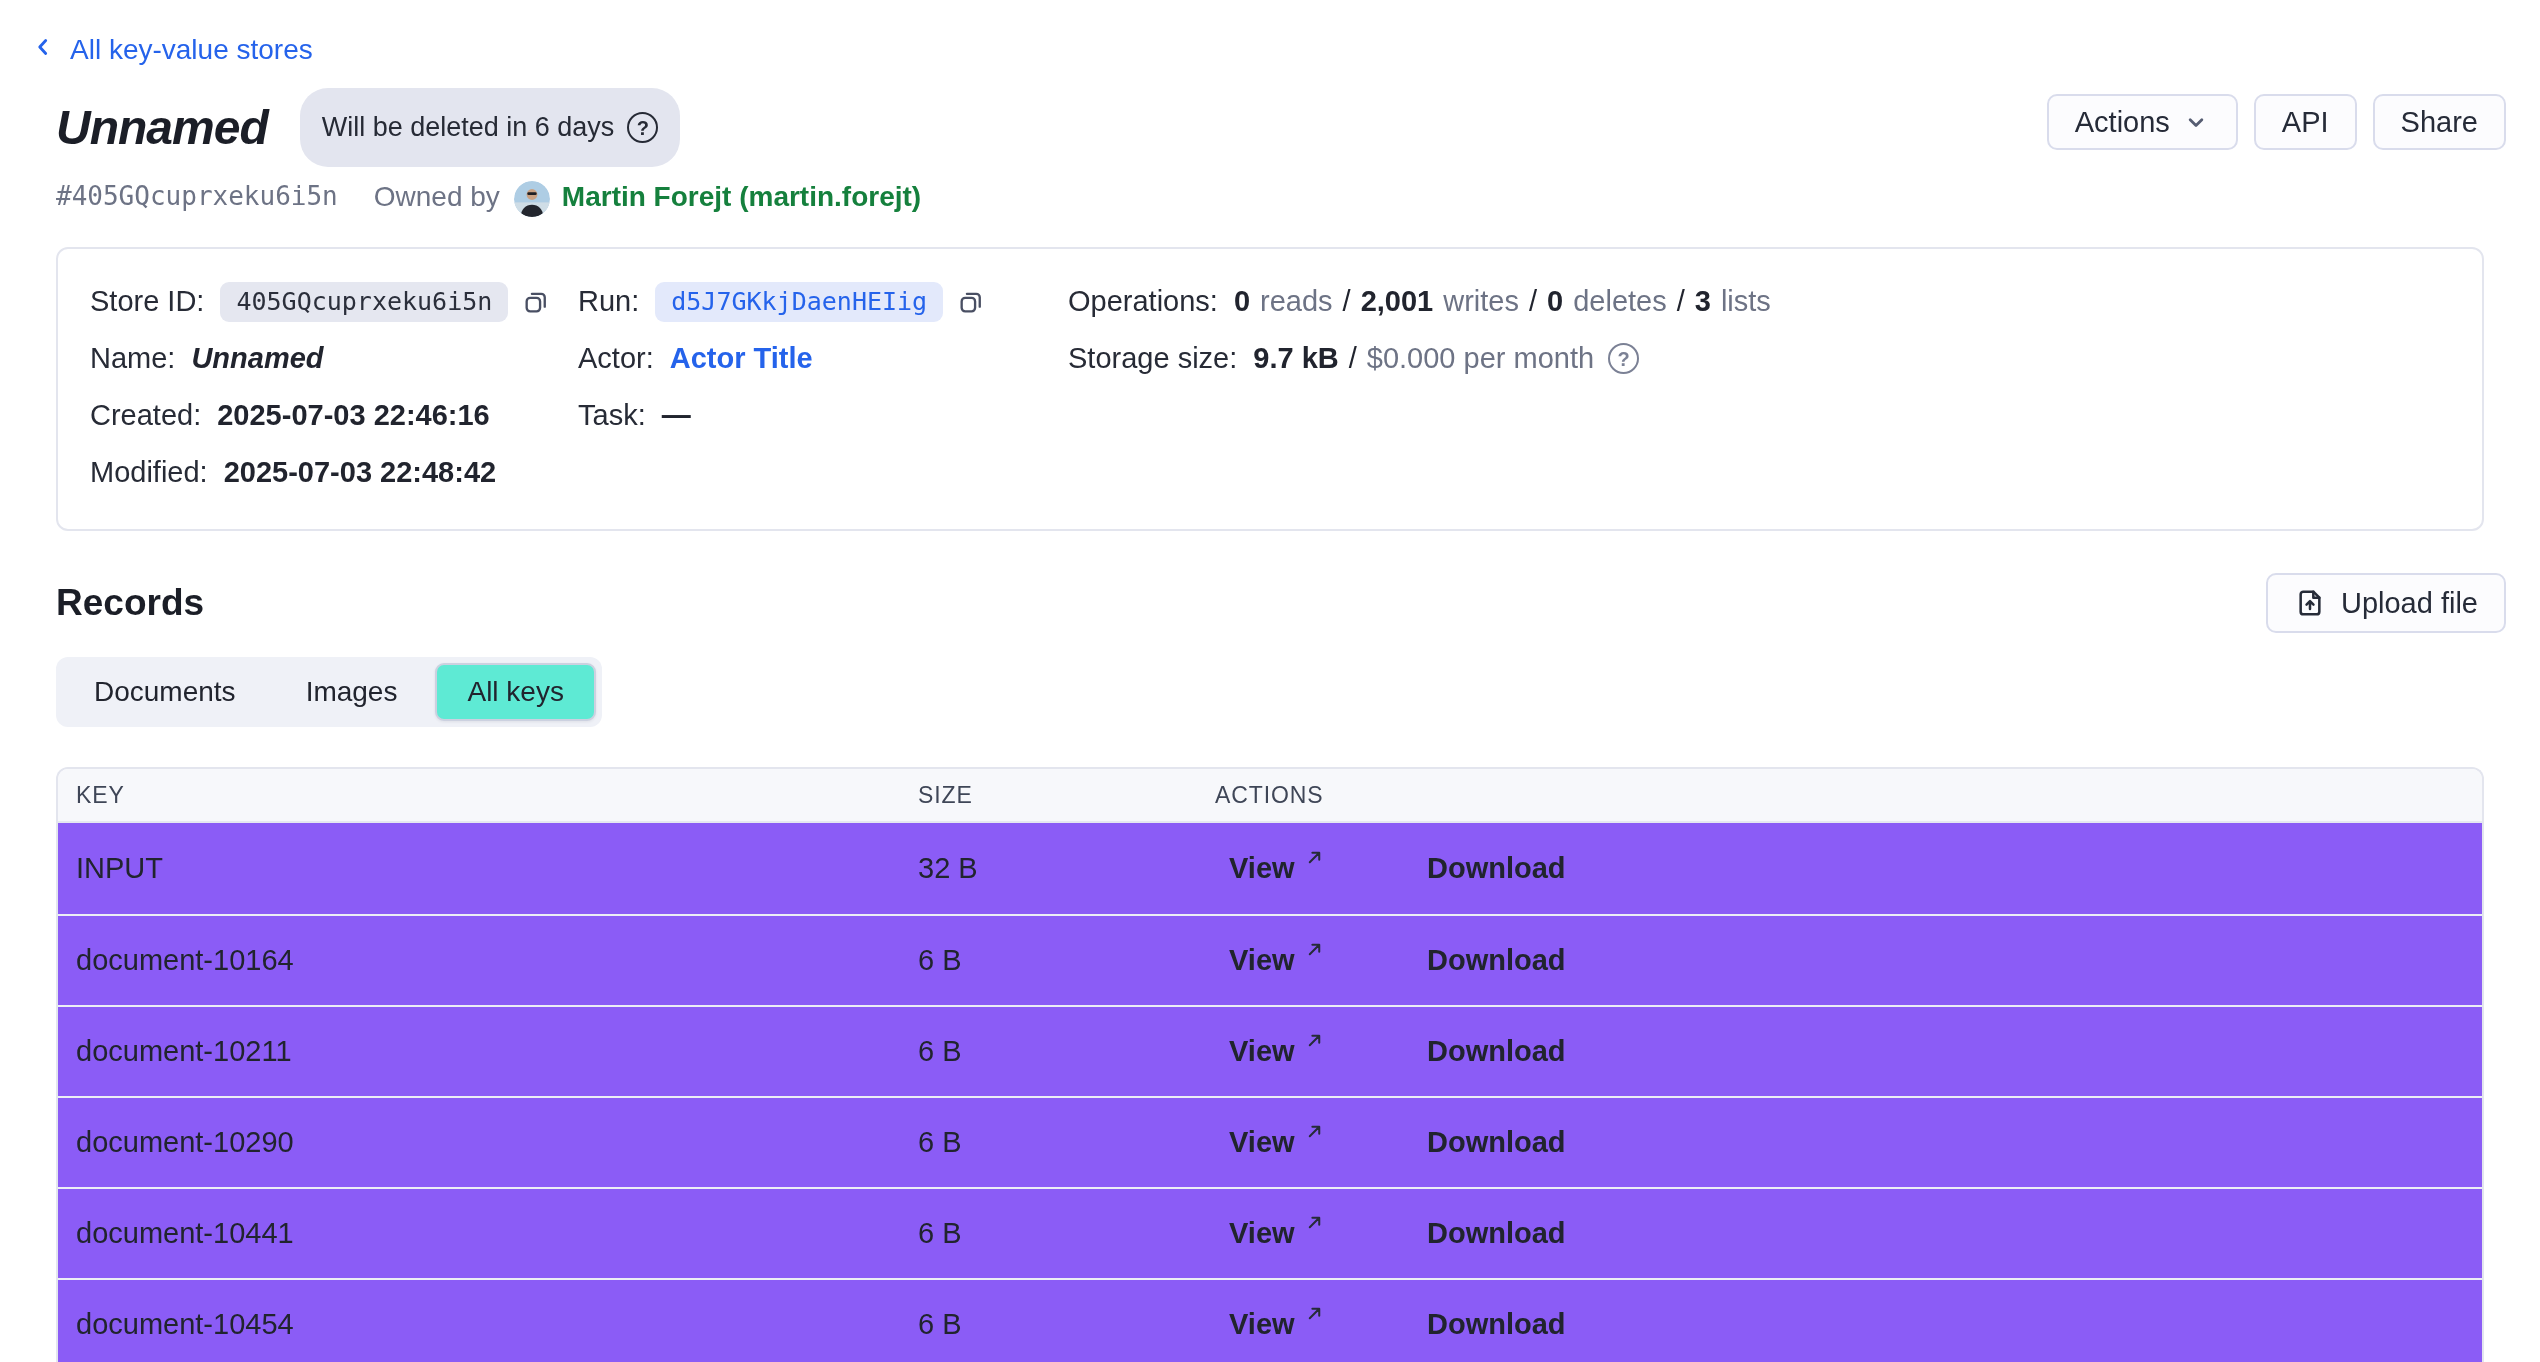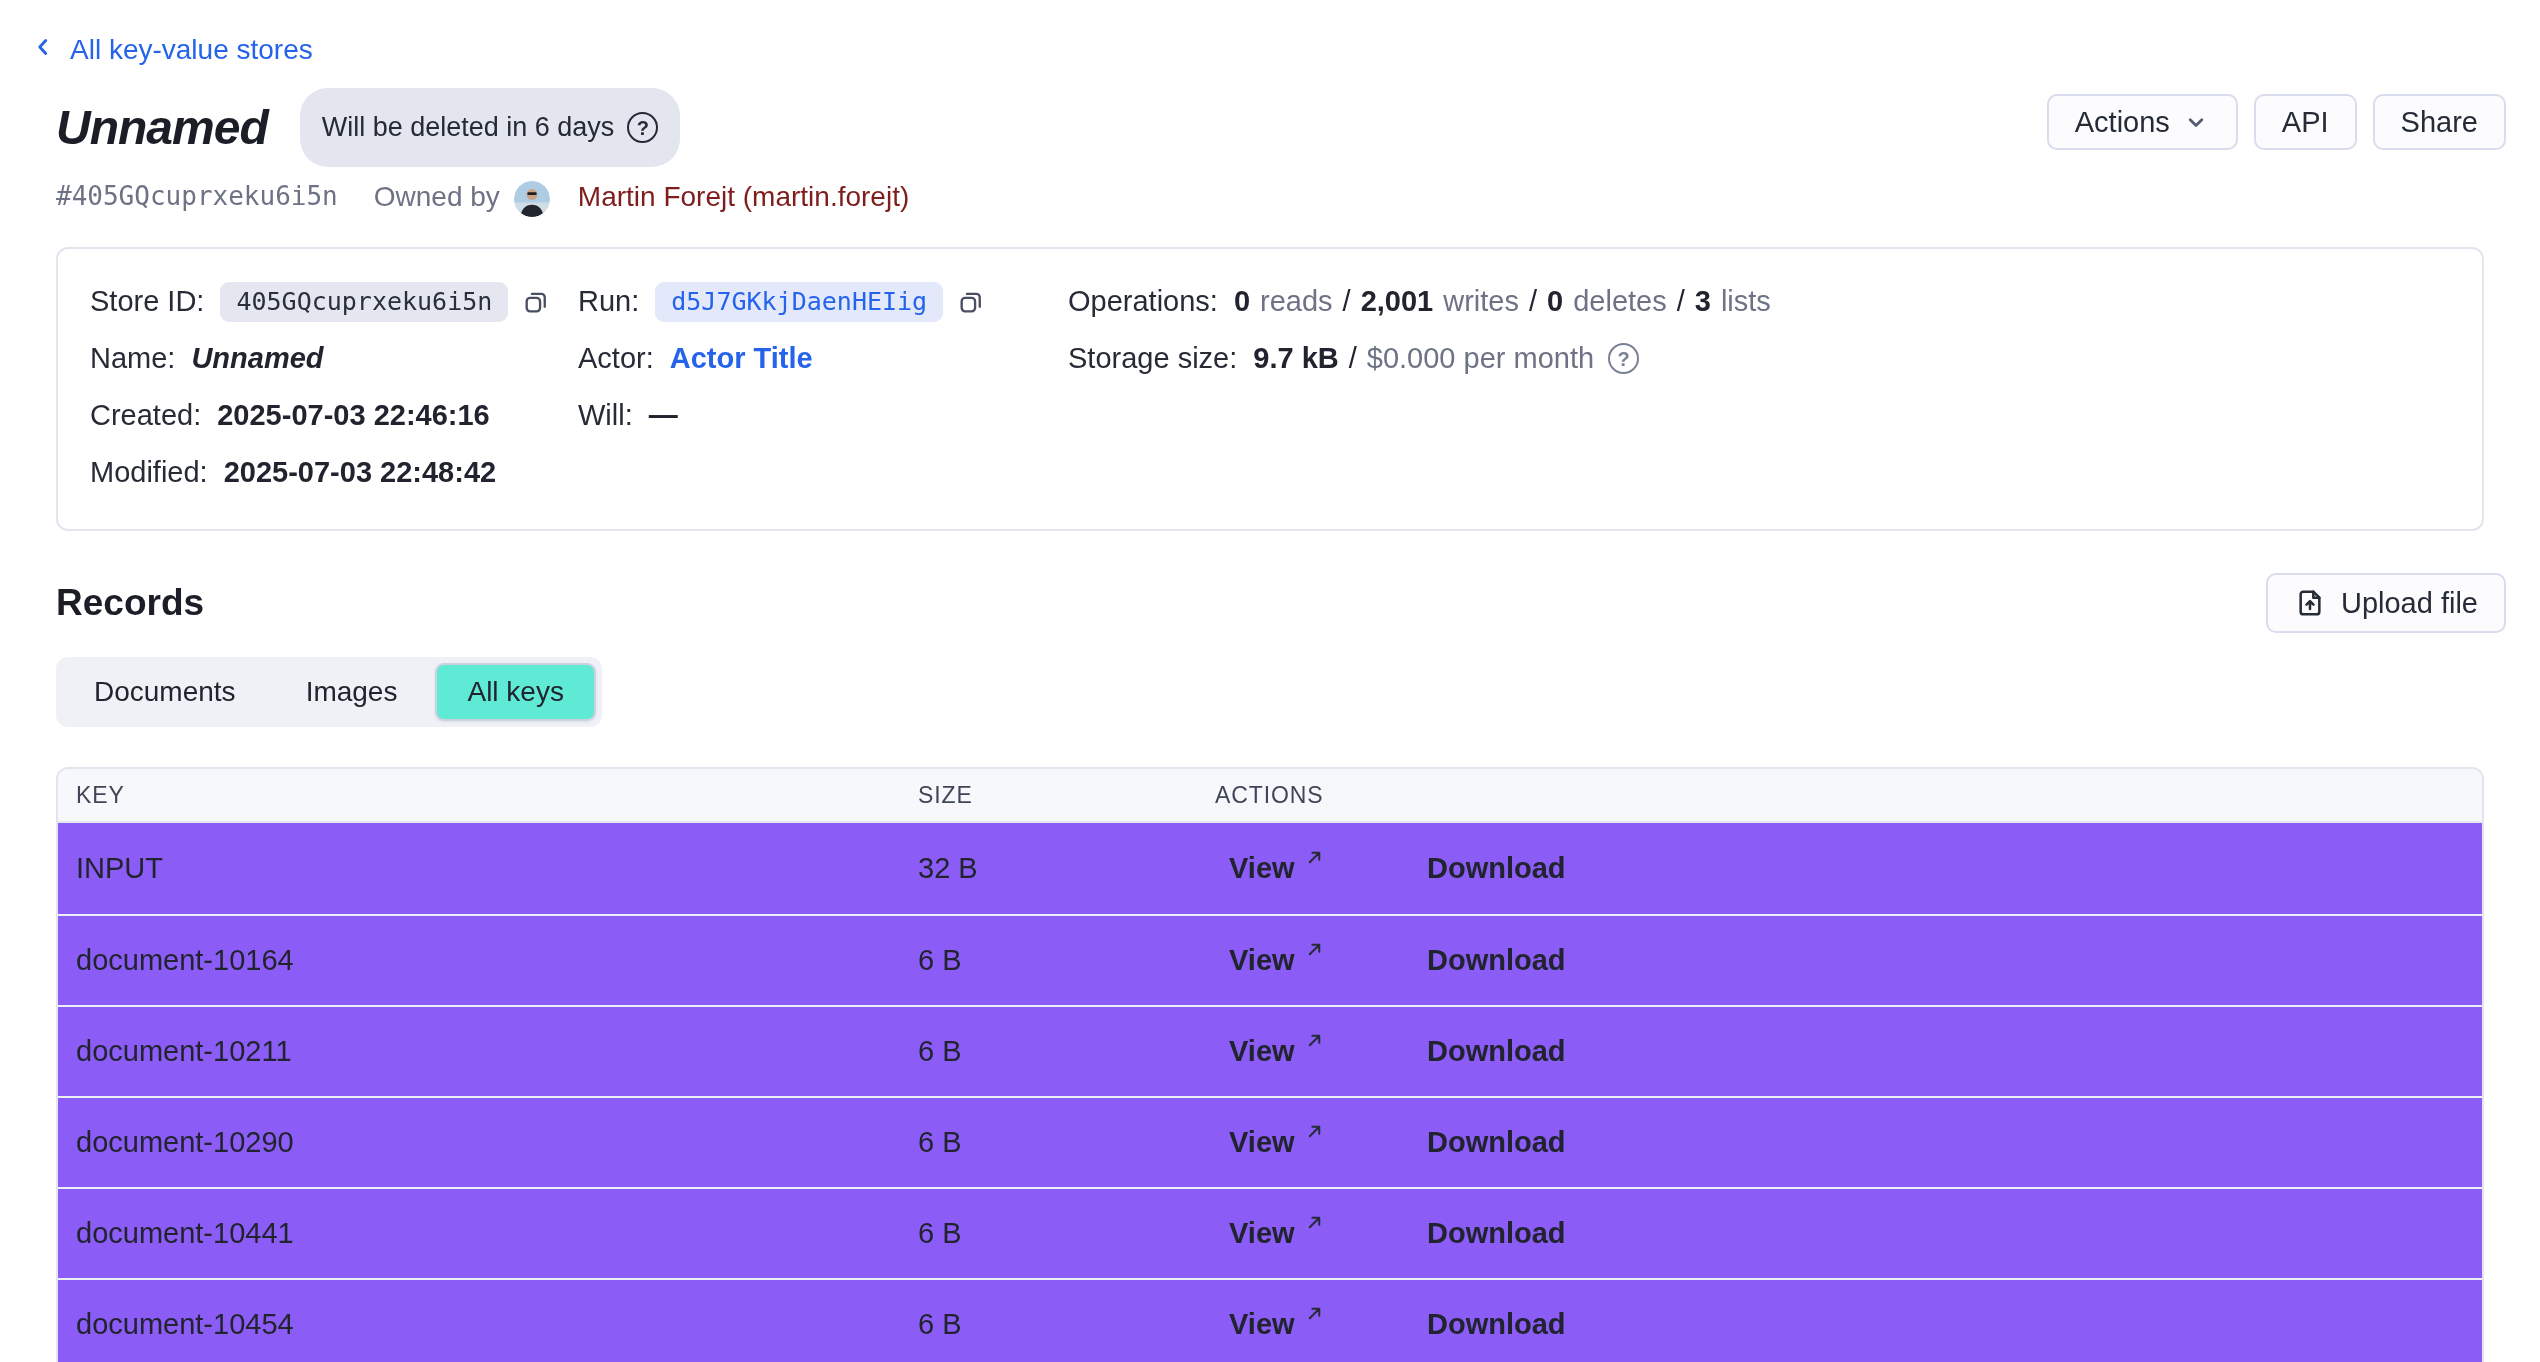--- a/index.html
+++ b/index.html
@@ -18,21 +18,21 @@
   .page-title { font-size:48px; font-weight:700; font-style:italic; color:#1b1e27; letter-spacing:-1px; }
   .badge { display:inline-flex; align-items:center; gap:13px; background:#e3e5ef; color:#262a35;
     font-size:27px; padding:24px 22px; border-radius:28px; }
   .q { width:31px; height:31px; border:2.5px solid currentColor; border-radius:50%;
     display:inline-flex; align-items:center; justify-content:center;
     font-size:20px; font-weight:700; line-height:1; flex:none; }
   .meta-line { display:flex; margin-top:14px; font-size:28px; }
   .store-hash { font-family:"DejaVu Sans Mono", monospace; font-size:26px; color:#6d7385; }
   .owned-by { color:#6d7385; margin-left:36px; margin-right:14px; }
   .avatar { width:36px; height:36px; border-radius:50%; overflow:hidden; flex:none; }
-  .owner-link { color:#7f1d1d; font-weight:400; margin-left:28px; cursor:pointer; }
+  .owner-link { color:#15803d; font-weight:700; margin-left:12px; cursor:pointer; }
 
   .header-actions { display:flex; gap:16px; margin-top:6px; }
   .btn { display:inline-flex; align-items:center; gap:12px; height:56px;
     background:#fcfcfe; border:2px solid #d9dcec; border-radius:10px;
     padding:0 26px; font-size:29px; font-weight:500; color:#262b38; cursor:pointer;
     font-family:"Liberation Sans", sans-serif; }
 
   
   .info-card { display:flex; margin:30px 56px 0; border:2px solid #e3e5ee; border-radius:12px;
     padding:24px 32px 28px; }
@@ -177,21 +177,21 @@
               <rect x="4" y="8.5" width="11.5" height="11.5" rx="3"></rect>
               <path d="M8.5 5 h8 a3 3 0 0 1 3 3 v8"></path>
             </svg>
         </span>
       </div>
       <div class="info-row">
         <span class="label">Actor:</span>
         <span class="actor-link">Actor Title</span>
       </div>
       <div class="info-row">
-        <span class="label">Will:</span>
+        <span class="label">Task:</span>
         <span class="val-b">—</span>
       </div>
     </div>
 
     <div class="info-col3">
       <div class="info-row">
         <span class="label">Operations:</span>
         <span class="ops">
           <span class="val-b">0</span>
           <span class="unit">reads</span>

